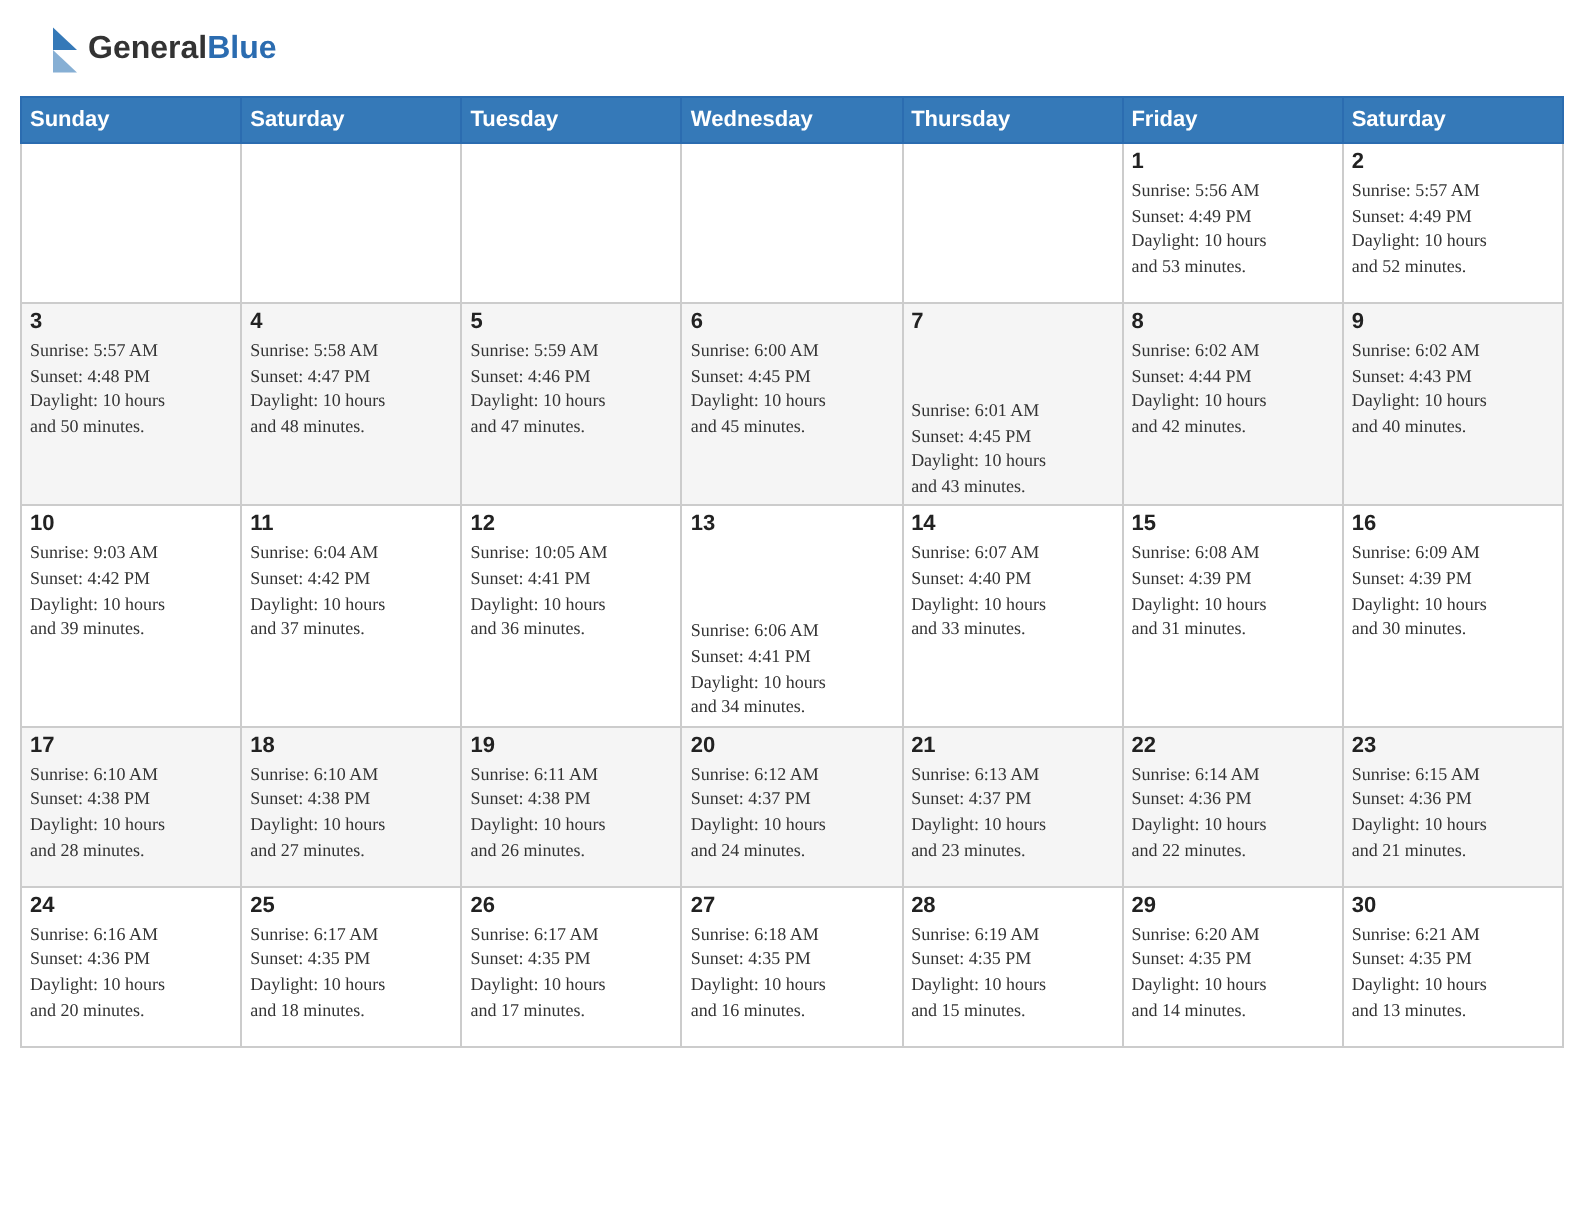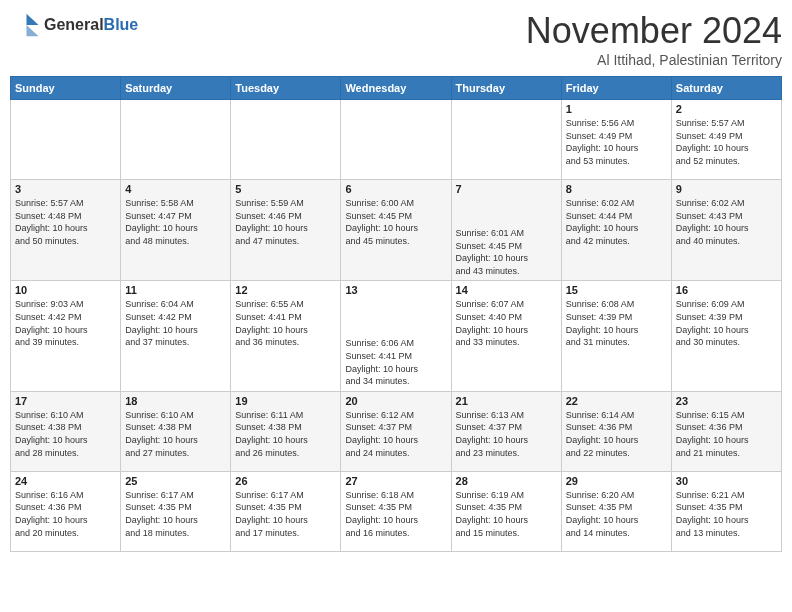--- a/index.html
+++ b/index.html
@@ -80,44 +80,41 @@
     .day-number {
       font-weight: bold;
       font-size: 11px;
       margin-bottom: 2px;
       color: #222;
     }
     .day-info {
       font-size: 9px;
       color: #333;
       line-height: 1.4;
+      font-family: Liberation Serif, serif;
     }
     .empty-cell {
       background: #fff !important;
     }
   </style>
 </head>
 <body>
 
 <div class="header">
   <div class="logo">
     <svg class="logo-icon" viewBox="0 0 40 40">
       <rect x="0" y="0" width="40" height="40" fill="white"></rect>
       <polygon points="22,5 38,20 22,20" fill="#3579b8"></polygon>
       <polygon points="22,20 38,35 22,35" fill="#3579b8" opacity="0.6"></polygon>
     </svg>
     <div class="logo-text">
       <span class="logo-general">General</span>
       <span class="logo-blue">Blue</span>
     </div>
   </div>
-  <div class="title-block">
-    <div class="month-title">November 2024</div>
-    <div class="location-title">Al Ittihad, Palestinian Territory</div>
-  </div>
 </div>
 
 <table class="calendar">
   <thead>
     <tr>
     <th>Sunday</th>
         <th>Saturday</th>
         <th>Tuesday</th>
         <th>Wednesday</th>
         <th>Thursday</th>
@@ -208,21 +205,21 @@
         </td>
         <td>
           <div class="day-number">11</div>
           <div class="day-info" style="white-space: pre-line;">Sunrise: 6:04 AM
 Sunset: 4:42 PM
 Daylight: 10 hours
 and 37 minutes.</div>
         </td>
         <td>
           <div class="day-number">12</div>
-          <div class="day-info" style="white-space: pre-line;">Sunrise: 6:55 AM
+          <div class="day-info" style="white-space: pre-line;">Sunrise: 10:05 AM
 Sunset: 4:41 PM
 Daylight: 10 hours
 and 36 minutes.</div>
         </td>
         <td>
           <div class="day-number">13</div>
           <div class="day-info" style="white-space: pre-line; margin-top: 41px;">Sunrise: 6:06 AM
 Sunset: 4:41 PM
 Daylight: 10 hours
 and 34 minutes.</div>

